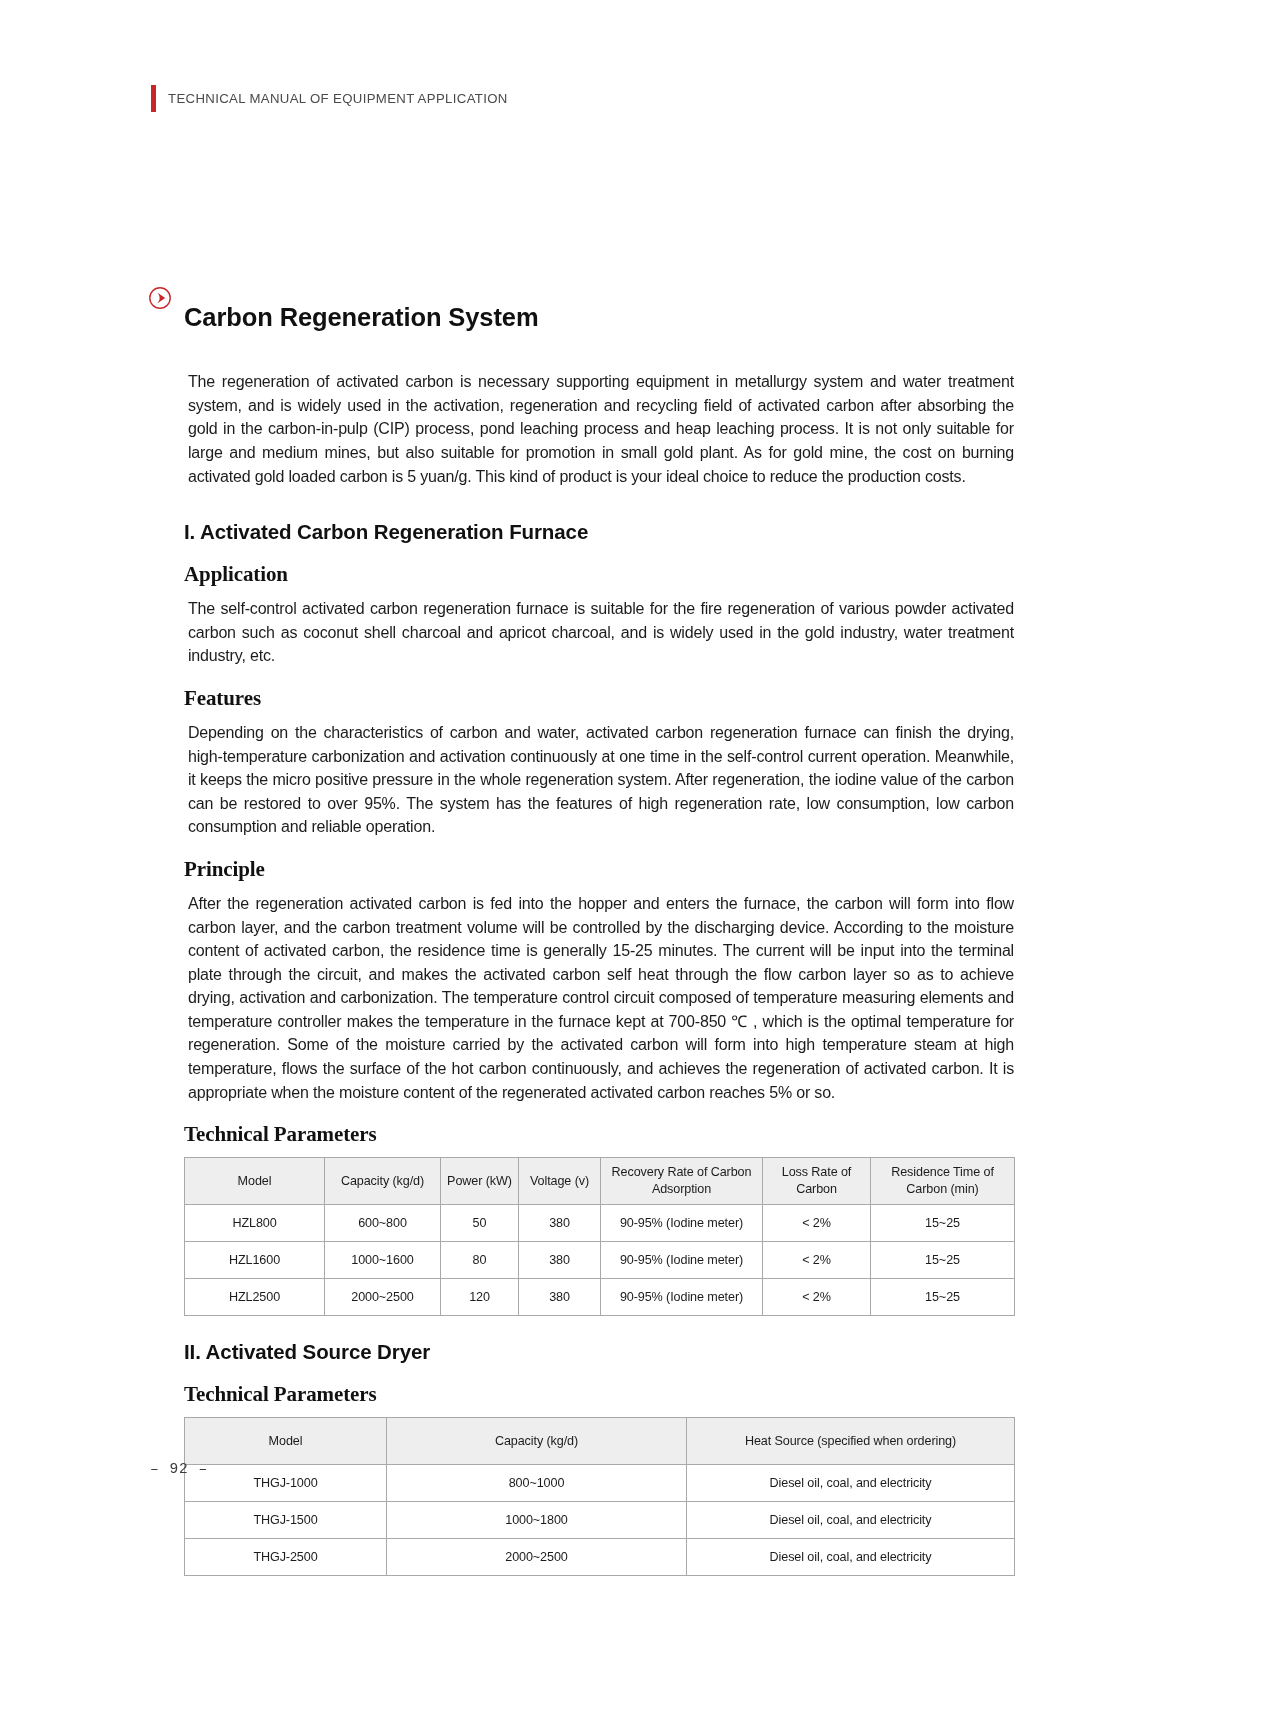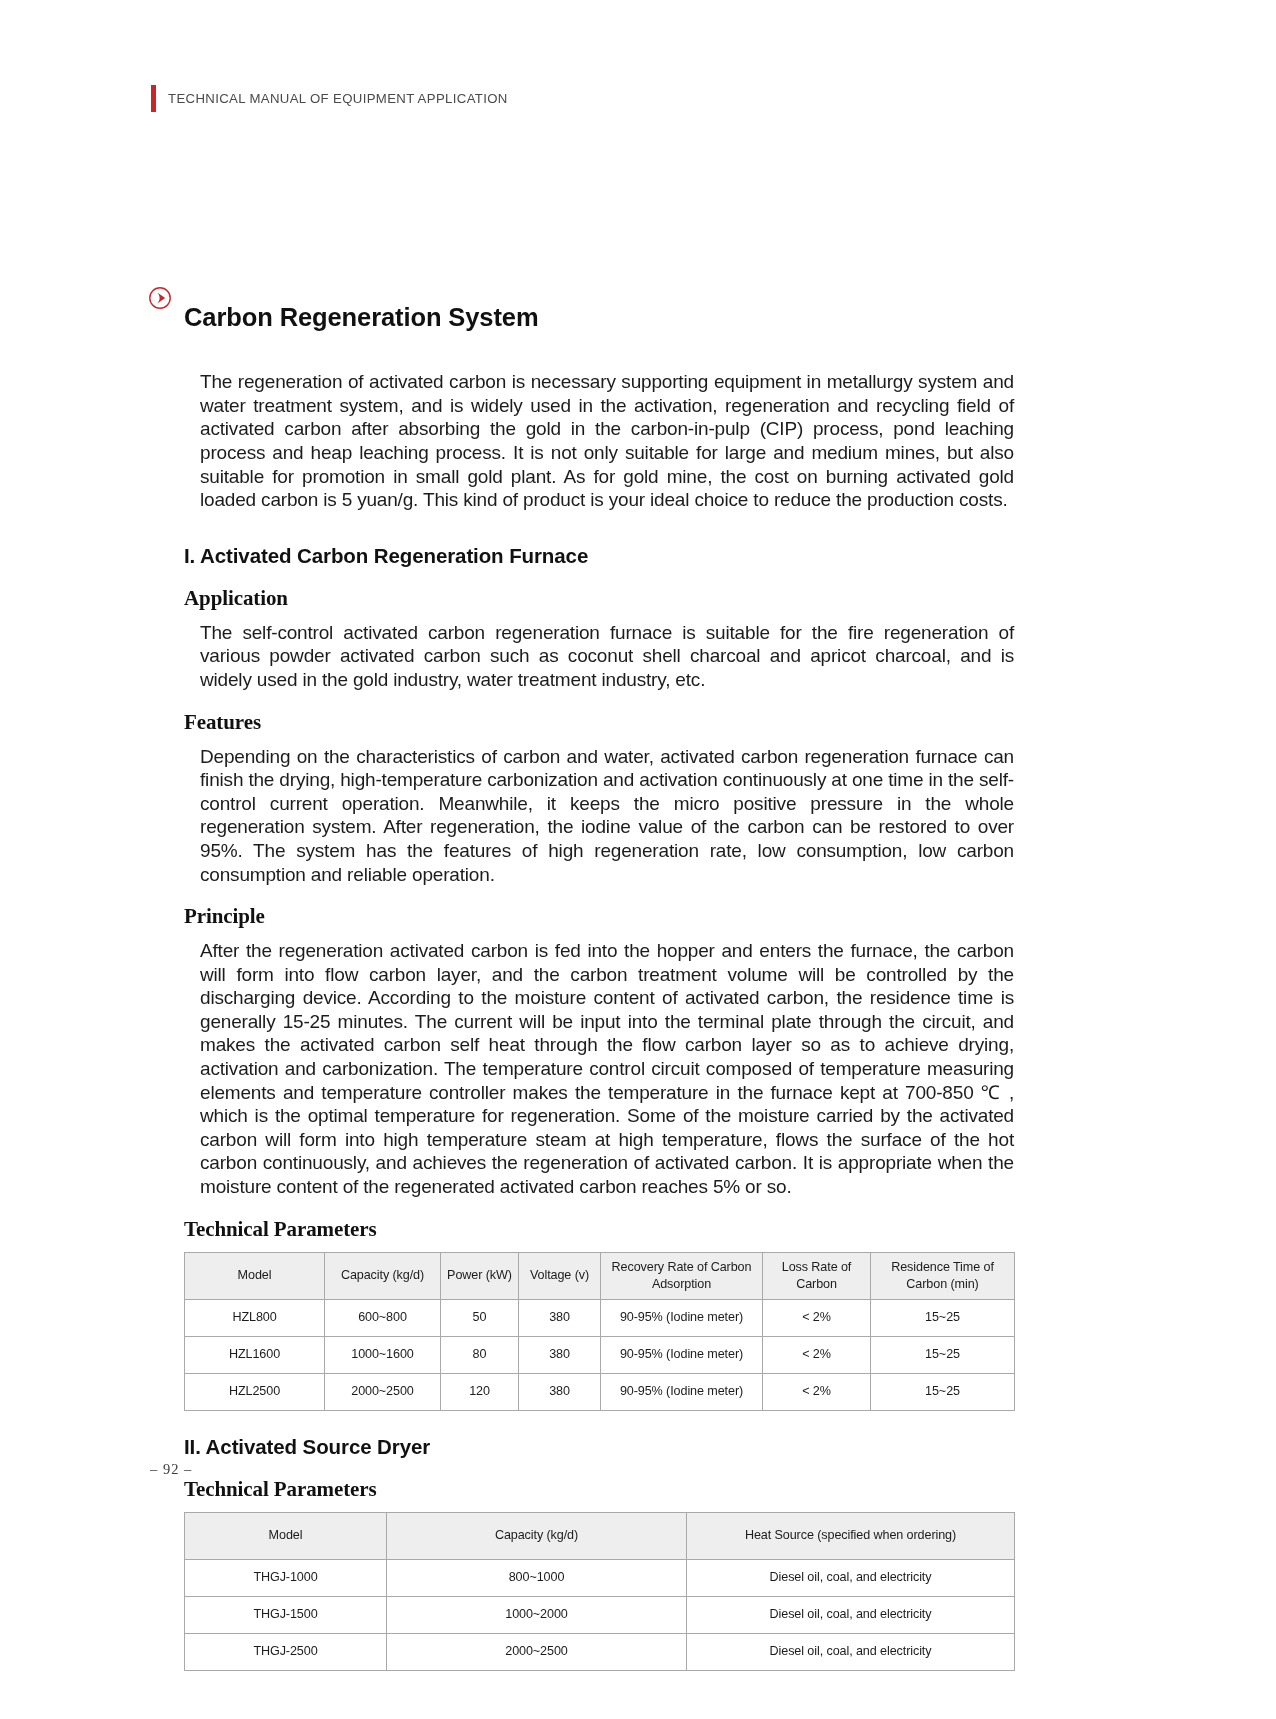--- a/index.html
+++ b/index.html
@@ -72,26 +72,26 @@
     font-size: 25.5px;
     font-weight: bold;
     color: #111111;
     letter-spacing: -0.1px;
     line-height: 1.1;
   }
 
   
   p.body {
     font-family: "Liberation Sans", sans-serif;
-    font-size: 19px;
+    font-size: 16px;
     line-height: 23.6px;
     text-align: justify;
     text-justify: inter-word;
     color: #1c1c1c;
-    margin: 0 0 14px 16px;
+    margin: 0 0 14px 4px;
     letter-spacing: -0.18px;
   }
 
   h2.sect {
     font-family: "Liberation Sans", sans-serif;
     font-size: 20.5px;
     font-weight: bold;
     color: #111111;
     margin: 32px 0 14px 0;
     letter-spacing: -0.1px;
@@ -148,21 +148,21 @@
   
   .t2 col.d1 { width: 202px; }
   .t2 col.d2 { width: 300px; }
   .t2 col.d3 { width: 328px; }
 
   
   .page-number {
     position: absolute;
     left: 150px;
     top: 1461px;
-    font-family: Liberation Serif, serif;
+    font-family: Liberation Mono, monospace;
     font-size: 14.5px;
     color: #3b3b3b;
     letter-spacing: 1px;
   }
 </style>
 </head>
 <body>
 
 <div class="page">
 
@@ -268,21 +268,21 @@
         </tr>
       </thead>
       <tbody>
         <tr>
           <td>THGJ-1000</td>
           <td>800~1000</td>
           <td>Diesel oil, coal, and electricity</td>
         </tr>
         <tr>
           <td>THGJ-1500</td>
-          <td>1000~2000</td>
+          <td>1000~1800</td>
           <td>Diesel oil, coal, and electricity</td>
         </tr>
         <tr>
           <td>THGJ-2500</td>
           <td>2000~2500</td>
           <td>Diesel oil, coal, and electricity</td>
         </tr>
       </tbody>
     </table>
 

